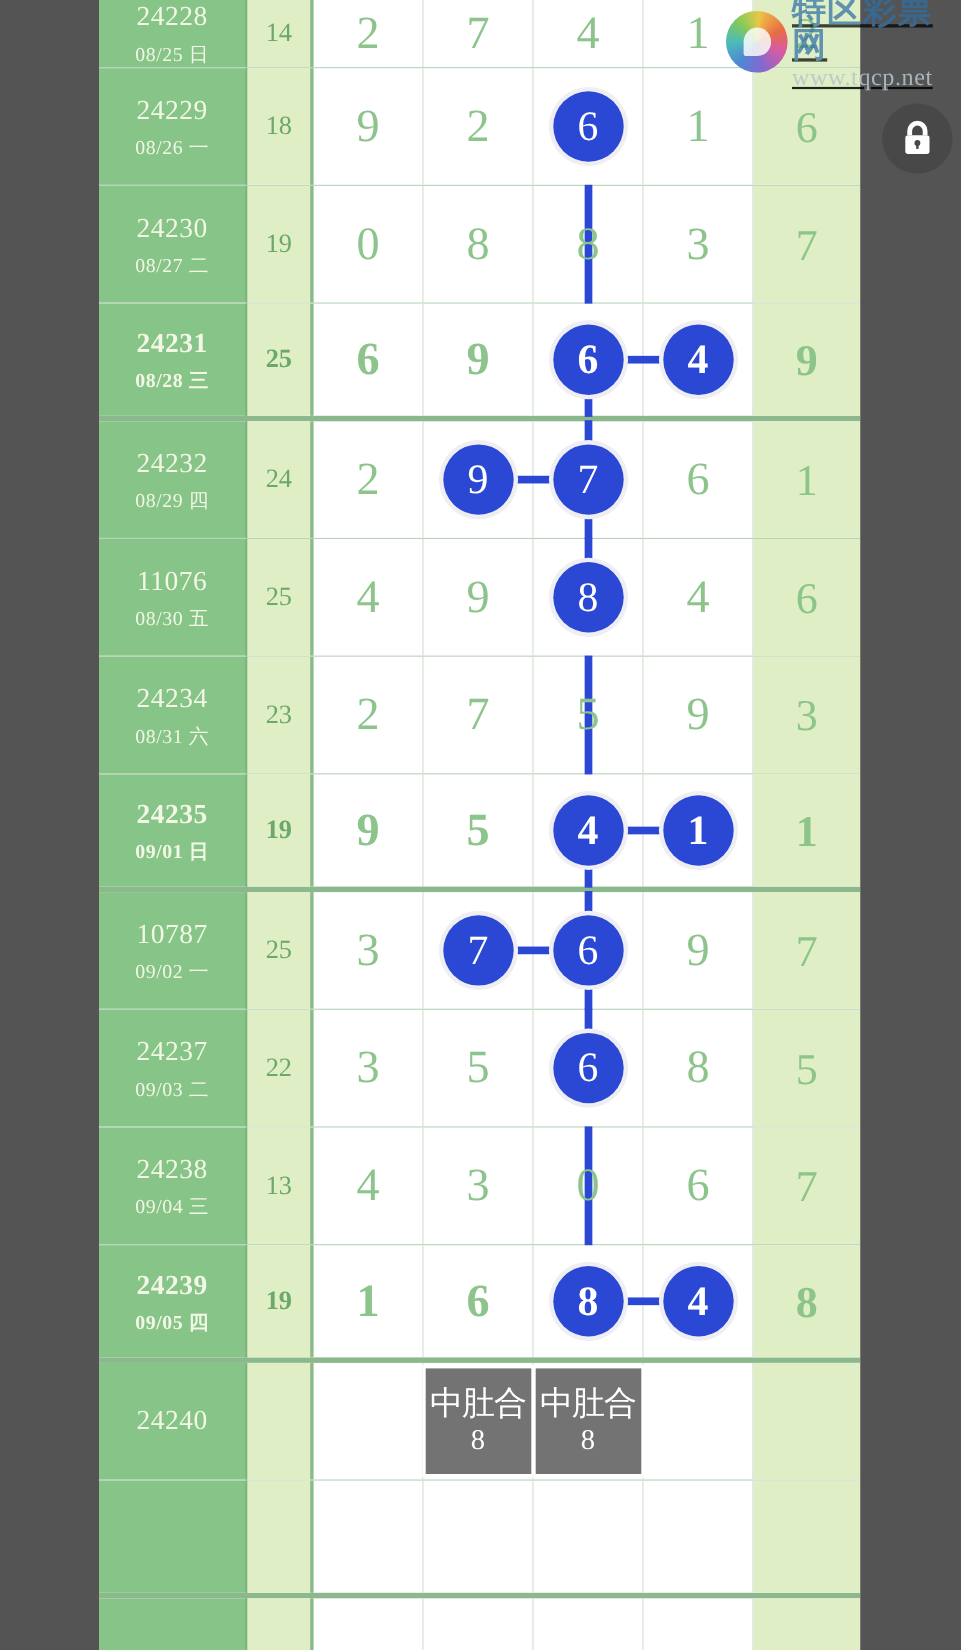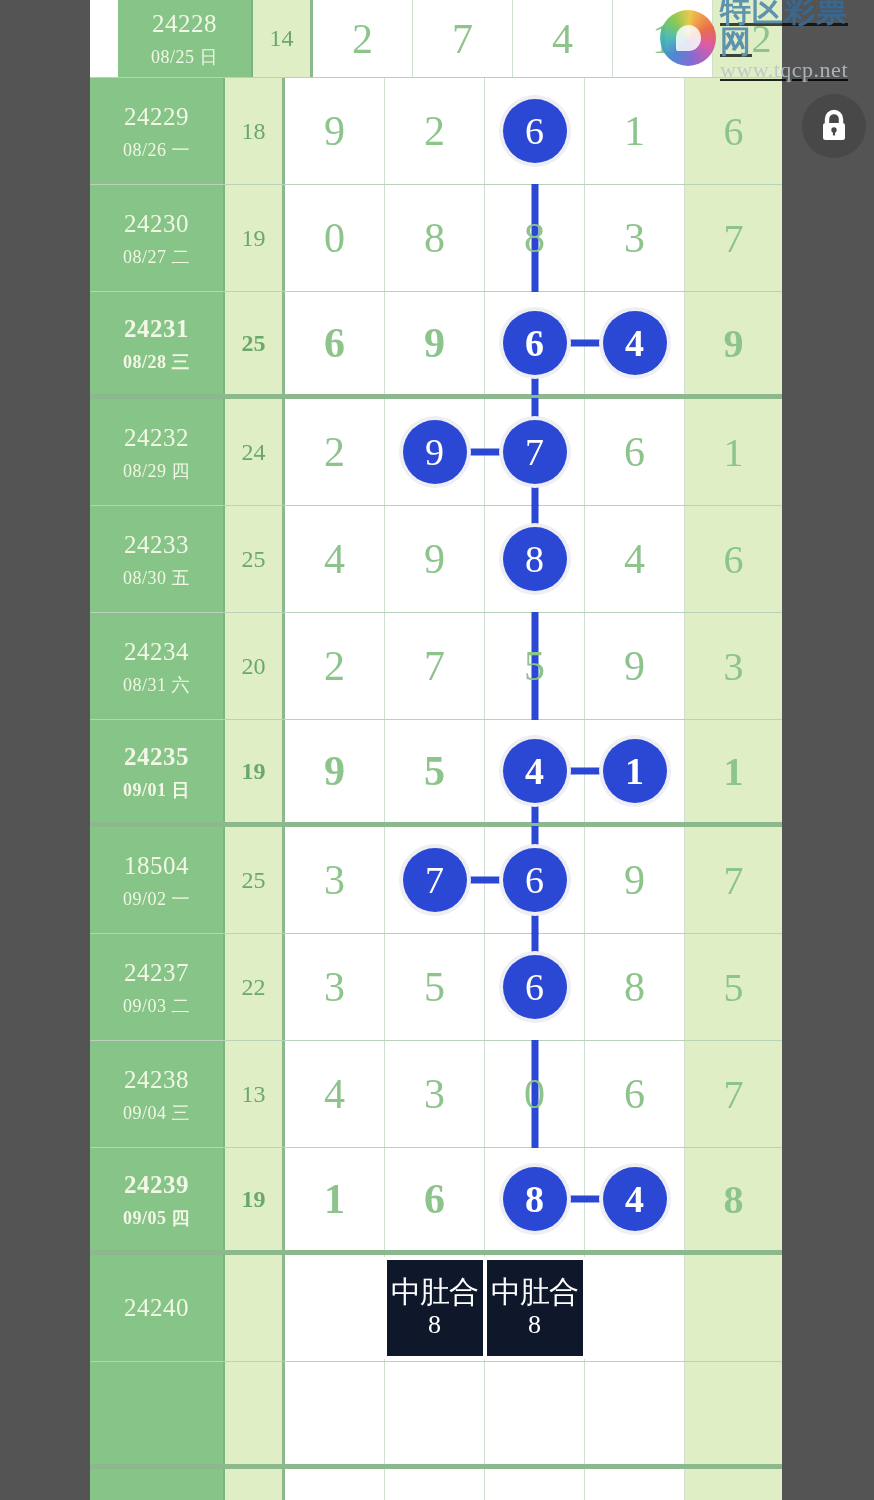--- a/index.html
+++ b/index.html
@@ -14,21 +14,21 @@
   
   .table-wrap {
     position: absolute; left: 90px; top: 0;
     width: 692px; height: 1500px;
     background: #ffffff;
     overflow: hidden;
   }
   .grid { display: flex; flex-direction: column; width: 692px; }
 
   .row { display: flex; position: relative; width: 692px; }
-  .row.h-top   { height: 78px; padding-left: 28px; }
+  .row.h-top   { height: 62px; }
   .row.h-std   { height: 107px; justify-content: center; }
   .row.h-block { border-bottom: 5px solid #8bb98d; font-weight: bold; }
   .row.h-thin  { border-bottom: 1px solid #b9d2ba; }
 
   
   .c-issue {
     width: 135px; flex: 0 0 135px;
     background: #87c487;
     border-right: 2px solid #7db37e;
     display: flex; flex-direction: column;
@@ -86,21 +86,21 @@
     position: absolute; z-index: 3;
     height: 7px; background: #2b48d4;
     top: 50%; transform: translateY(-50%);
     right: -22px; width: 44px;
   }
 
   
   .pred {
     position: relative; z-index: 4;
     width: 96px; height: 96px;
-    background: #0f172a;
+    background: #737373;
     box-shadow: 0 0 0 3px #ffffff;
     color: #ffffff;
     display: flex; flex-direction: column;
     align-items: center; justify-content: center;
     font-family: "DejaVu Sans", sans-serif;
   }
   .pred .pt { font-size: 30px; line-height: 1.05; letter-spacing: -1px; }
   .pred .pv { font-size: 26px; font-family: "Liberation Serif", serif; margin-top: 2px; }
 
   
@@ -253,21 +253,21 @@
             <div class="lnk-v up"></div>
             <div class="ball">7</div>
           </div>
           <div class="c-dig">
             <div class="plain">6</div>
           </div>
           <div class="c-tail">1</div>
         </div>
         <div class="row h-std h-thin">
           <div class="c-issue">
-            <div class="iss-no">24233</div>
+            <div class="iss-no">11076</div>
             <div class="iss-dt">08/30 五</div>
           </div>
           <div class="c-sum">25</div>
           <div class="c-dig">
             <div class="plain">4</div>
           </div>
           <div class="c-dig">
             <div class="plain">9</div>
           </div>
           <div class="c-dig">
@@ -277,21 +277,21 @@
           <div class="c-dig">
             <div class="plain">4</div>
           </div>
           <div class="c-tail">6</div>
         </div>
         <div class="row h-std h-thin">
           <div class="c-issue">
             <div class="iss-no">24234</div>
             <div class="iss-dt">08/31 六</div>
           </div>
-          <div class="c-sum">20</div>
+          <div class="c-sum">23</div>
           <div class="c-dig">
             <div class="plain">2</div>
           </div>
           <div class="c-dig">
             <div class="plain">7</div>
           </div>
           <div class="c-dig">
             <div class="lnk-v thru"></div>
             <div class="plain">5</div>
           </div>
@@ -317,21 +317,21 @@
             <div class="lnk-h"></div>
             <div class="ball">4</div>
           </div>
           <div class="c-dig">
             <div class="ball">1</div>
           </div>
           <div class="c-tail">1</div>
         </div>
         <div class="row h-std h-thin">
           <div class="c-issue">
-            <div class="iss-no">18504</div>
+            <div class="iss-no">10787</div>
             <div class="iss-dt">09/02 一</div>
           </div>
           <div class="c-sum">25</div>
           <div class="c-dig">
             <div class="plain">3</div>
           </div>
           <div class="c-dig">
             <div class="lnk-h"></div>
             <div class="ball">7</div>
           </div>

